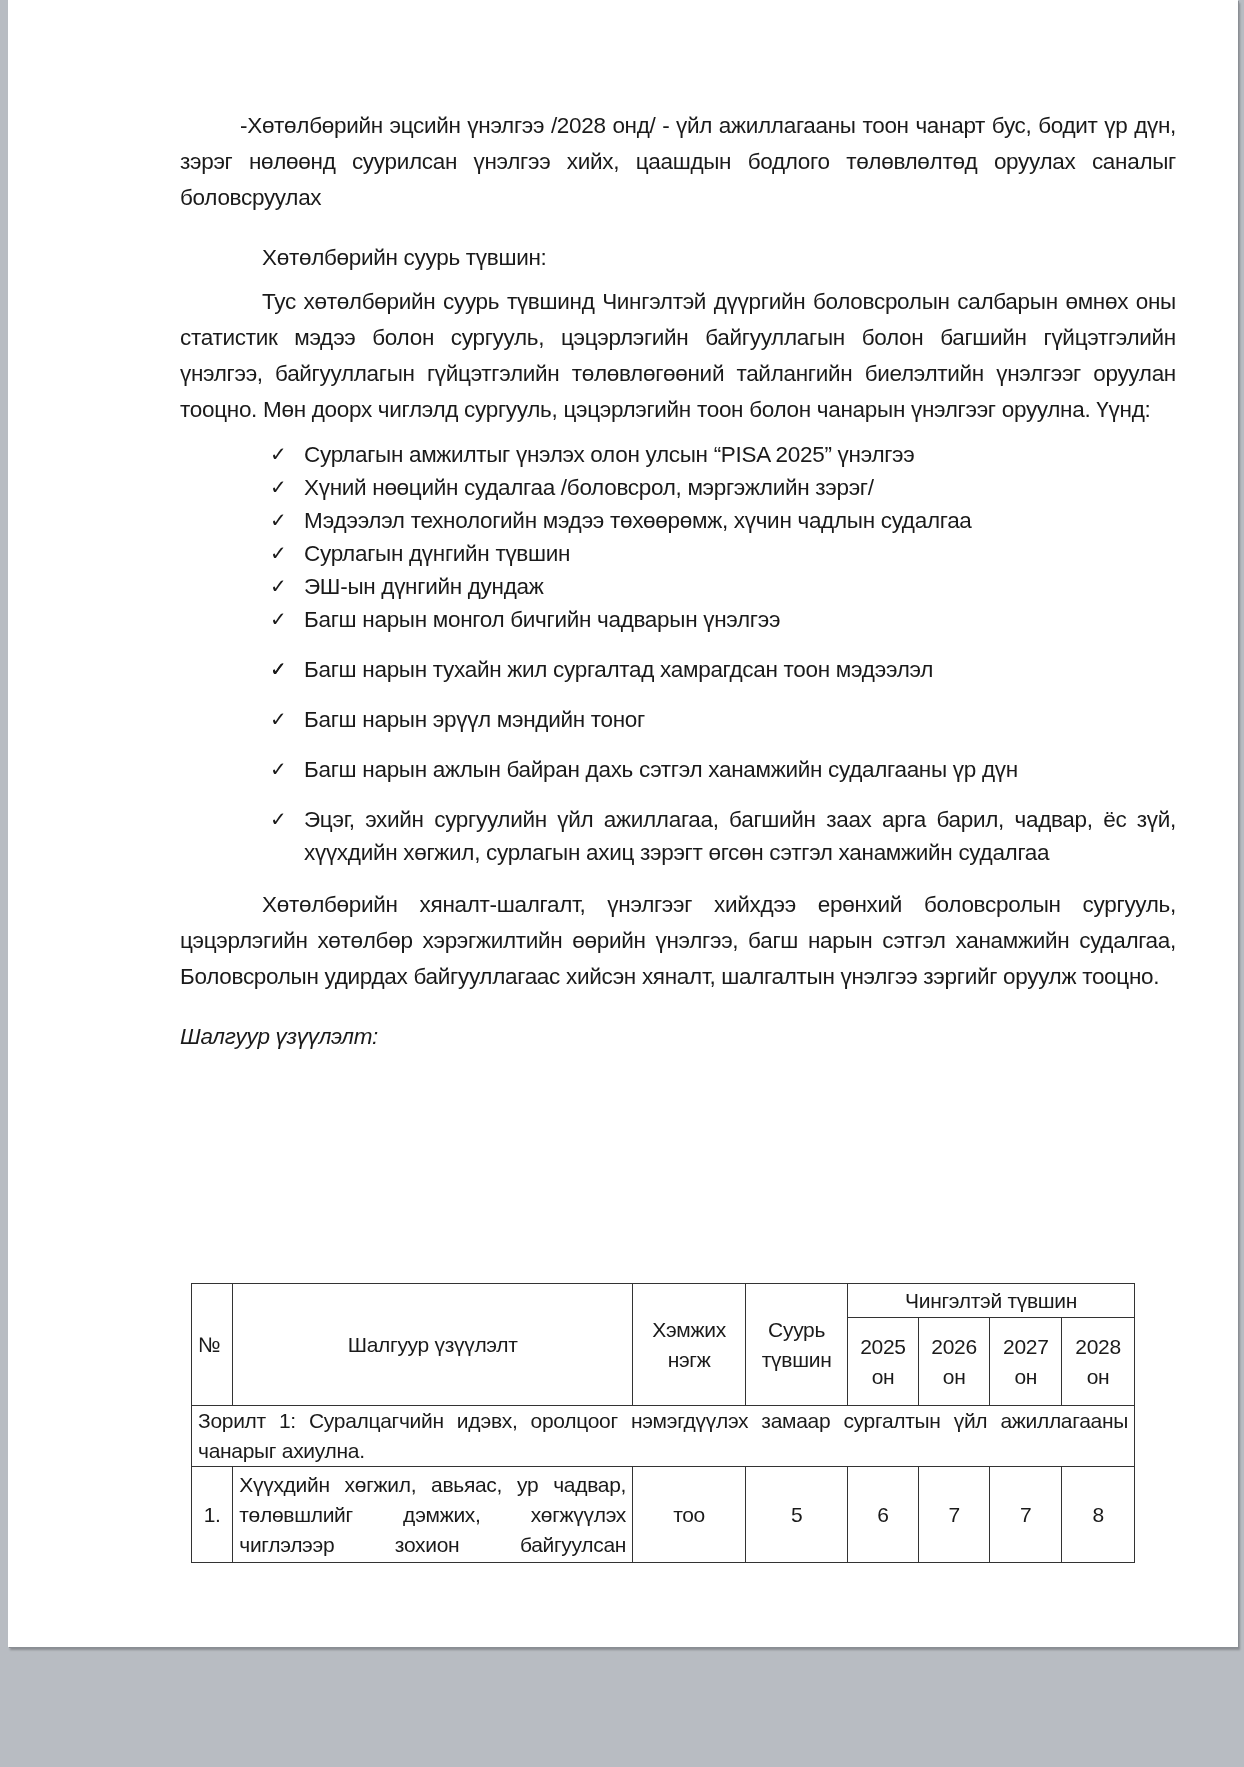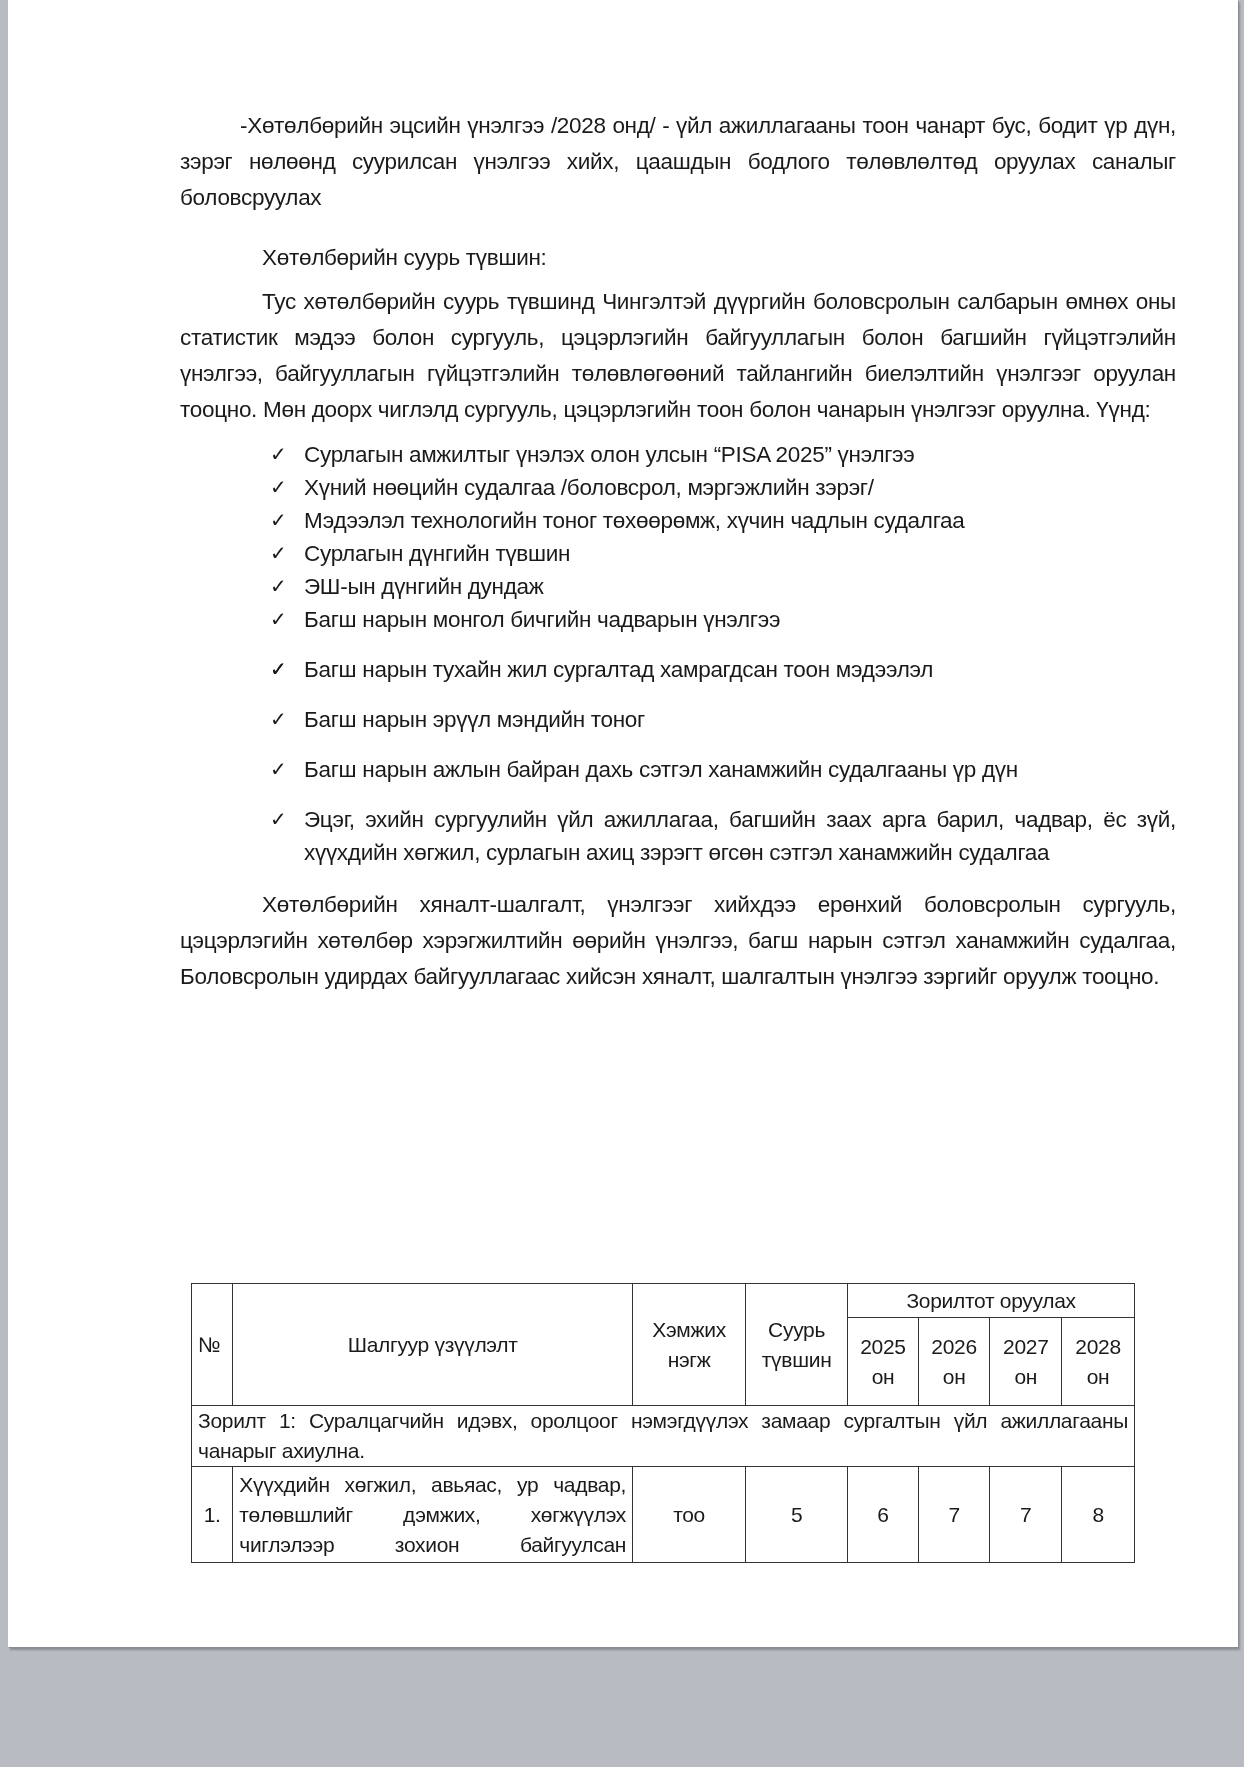--- a/index.html
+++ b/index.html
@@ -74,54 +74,55 @@
 
     <p class="indent para1">-Хөтөлбөрийн эцсийн үнэлгээ /2028 онд/ - үйл ажиллагааны тоон чанарт бус, бодит үр дүн,  зэрэг нөлөөнд суурилсан үнэлгээ хийх, цаашдын бодлого төлөвлөлтөд оруулах саналыг боловсруулах</p>
 
     <p class="heading-base">Хөтөлбөрийн суурь түвшин:</p>
 
     <p class="para2">Тус хөтөлбөрийн суурь түвшинд Чингэлтэй дүүргийн боловсролын салбарын өмнөх оны статистик мэдээ болон сургууль, цэцэрлэгийн байгууллагын болон багшийн гүйцэтгэлийн үнэлгээ, байгууллагын гүйцэтгэлийн төлөвлөгөөний тайлангийн биелэлтийн үнэлгээг оруулан тооцно. Мөн доорх чиглэлд сургууль, цэцэрлэгийн тоон болон чанарын үнэлгээг оруулна. Үүнд:</p>
 
     <ul class="checks">
       <li><span class="check">✓</span><span>Сурлагын амжилтыг үнэлэх олон улсын “PISA 2025” үнэлгээ</span></li>
       <li><span class="check">✓</span><span>Хүний нөөцийн судалгаа /боловсрол, мэргэжлийн зэрэг/</span></li>
-      <li><span class="check">✓</span><span>Мэдээлэл технологийн тоног төхөөрөмж, хүчин чадлын судалгаа</span></li>
+      <li><span class="check">✓</span><span>Мэдээлэл технологийн мэдээ төхөөрөмж, хүчин чадлын судалгаа</span></li>
       <li><span class="check">✓</span><span>Сурлагын дүнгийн түвшин</span></li>
       <li><span class="check">✓</span><span>ЭШ-ын дүнгийн дундаж</span></li>
       <li><span class="check">✓</span><span>Багш нарын монгол бичгийн чадварын үнэлгээ</span></li>
       <li class="gap"><span class="check">✓</span></li>
       <li class="gap"><span class="check">✓</span><span>Багш нарын тухайн жил сургалтад хамрагдсан тоон мэдээлэл</span></li>
       <li class="gap"><span class="check">✓</span><span>Багш нарын эрүүл мэндийн тоног</span></li>
       <li class="gap"><span class="check">✓</span><span>Багш нарын ажлын байран дахь сэтгэл ханамжийн судалгааны үр дүн</span></li>
       <li class="gap"><span class="check">✓</span><span>Эцэг, эхийн сургуулийн үйл ажиллагаа, багшийн заах арга барил, чадвар, ёс зүй, хүүхдийн хөгжил, сурлагын ахиц зэрэгт өгсөн сэтгэл ханамжийн судалгаа</span></li>
     </ul>
 
     <p class="para3">Хөтөлбөрийн хяналт-шалгалт, үнэлгээг хийхдээ ерөнхий боловсролын сургууль, цэцэрлэгийн хөтөлбөр хэрэгжилтийн өөрийн үнэлгээ, багш нарын сэтгэл ханамжийн судалгаа, Боловсролын удирдах байгууллагаас хийсэн хяналт, шалгалтын үнэлгээ зэргийг оруулж тооцно.</p>
 
+    <p class="criteria-title">Шалгуур үзүүлэлт:</p>
   </div>
 </div>
 
 <table class="criteria">
   <colgroup>
     <col style="width:38px">
     <col style="width:368px">
     <col style="width:104px">
     <col style="width:94px">
     <col style="width:65px">
     <col style="width:66px">
     <col style="width:66px">
     <col style="width:67px">
   </colgroup>
   <tbody>
       <tr style="height:34px">
     <th rowspan="2" style="text-align:left;">№</th>
     <th rowspan="2" class="c-center">Шалгуур үзүүлэлт</th>
     <th rowspan="2" class="c-center">Хэмжих нэгж</th>
     <th rowspan="2" class="c-center">Суурь түвшин</th>
-    <th colspan="4" class="c-center">Зорилтот оруулах</th>
+    <th colspan="4" class="c-center">Чингэлтэй түвшин</th>
   </tr>
   <tr style="height:88px">
     <th class="c-center">2025 он</th>
     <th class="c-center">2026 он</th>
     <th class="c-center">2027 он</th>
     <th class="c-center">2028 он</th>
   </tr>
   <tr class="goal-row" style="height:61px">
     <td colspan="8">Зорилт 1: Суралцагчийн идэвх, оролцоог нэмэгдүүлэх замаар сургалтын үйл ажиллагааны чанарыг ахиулна.</td>
   </tr>

